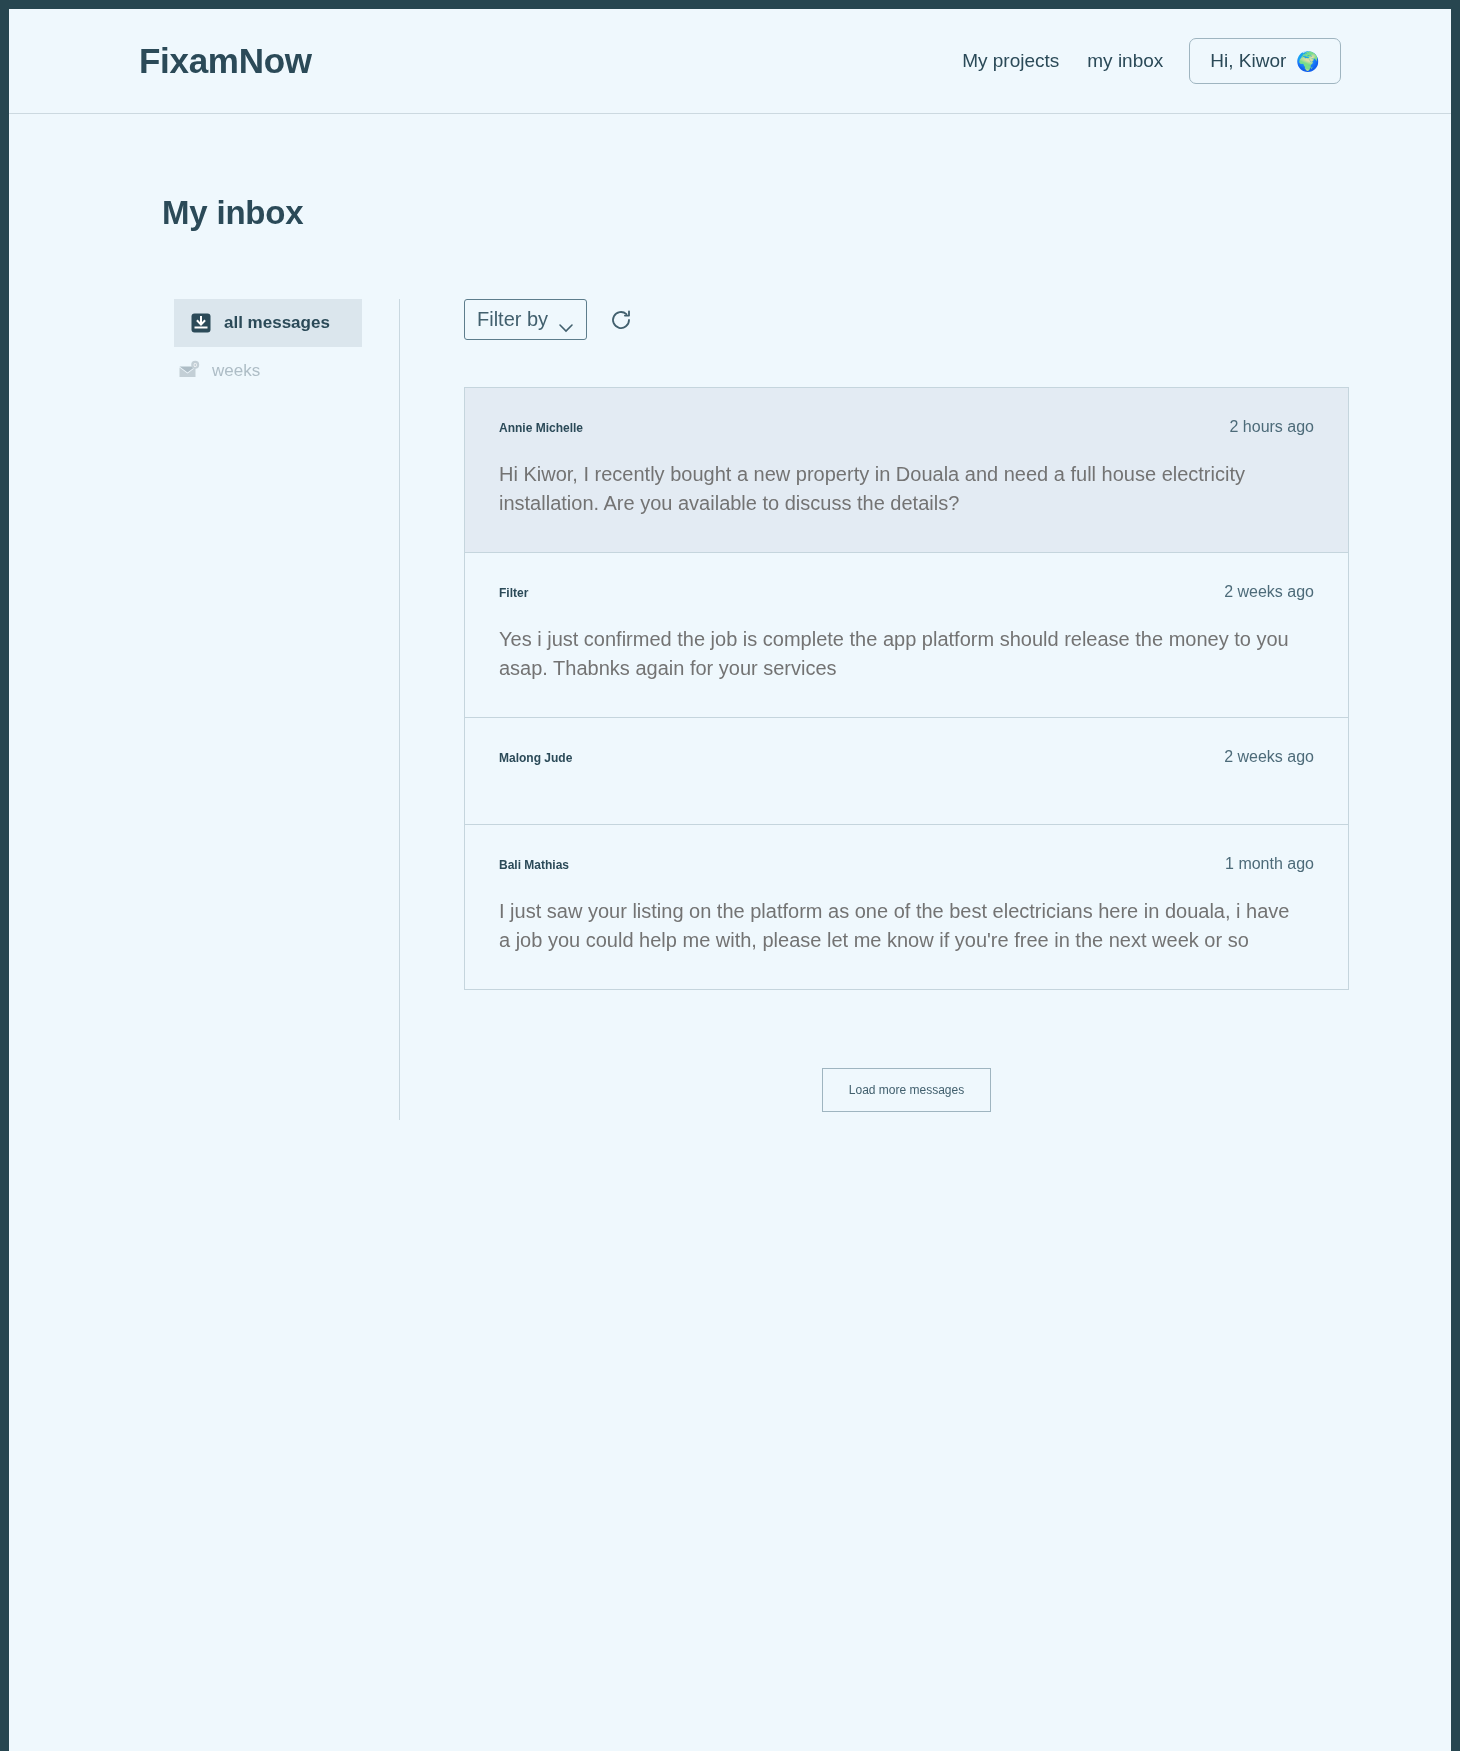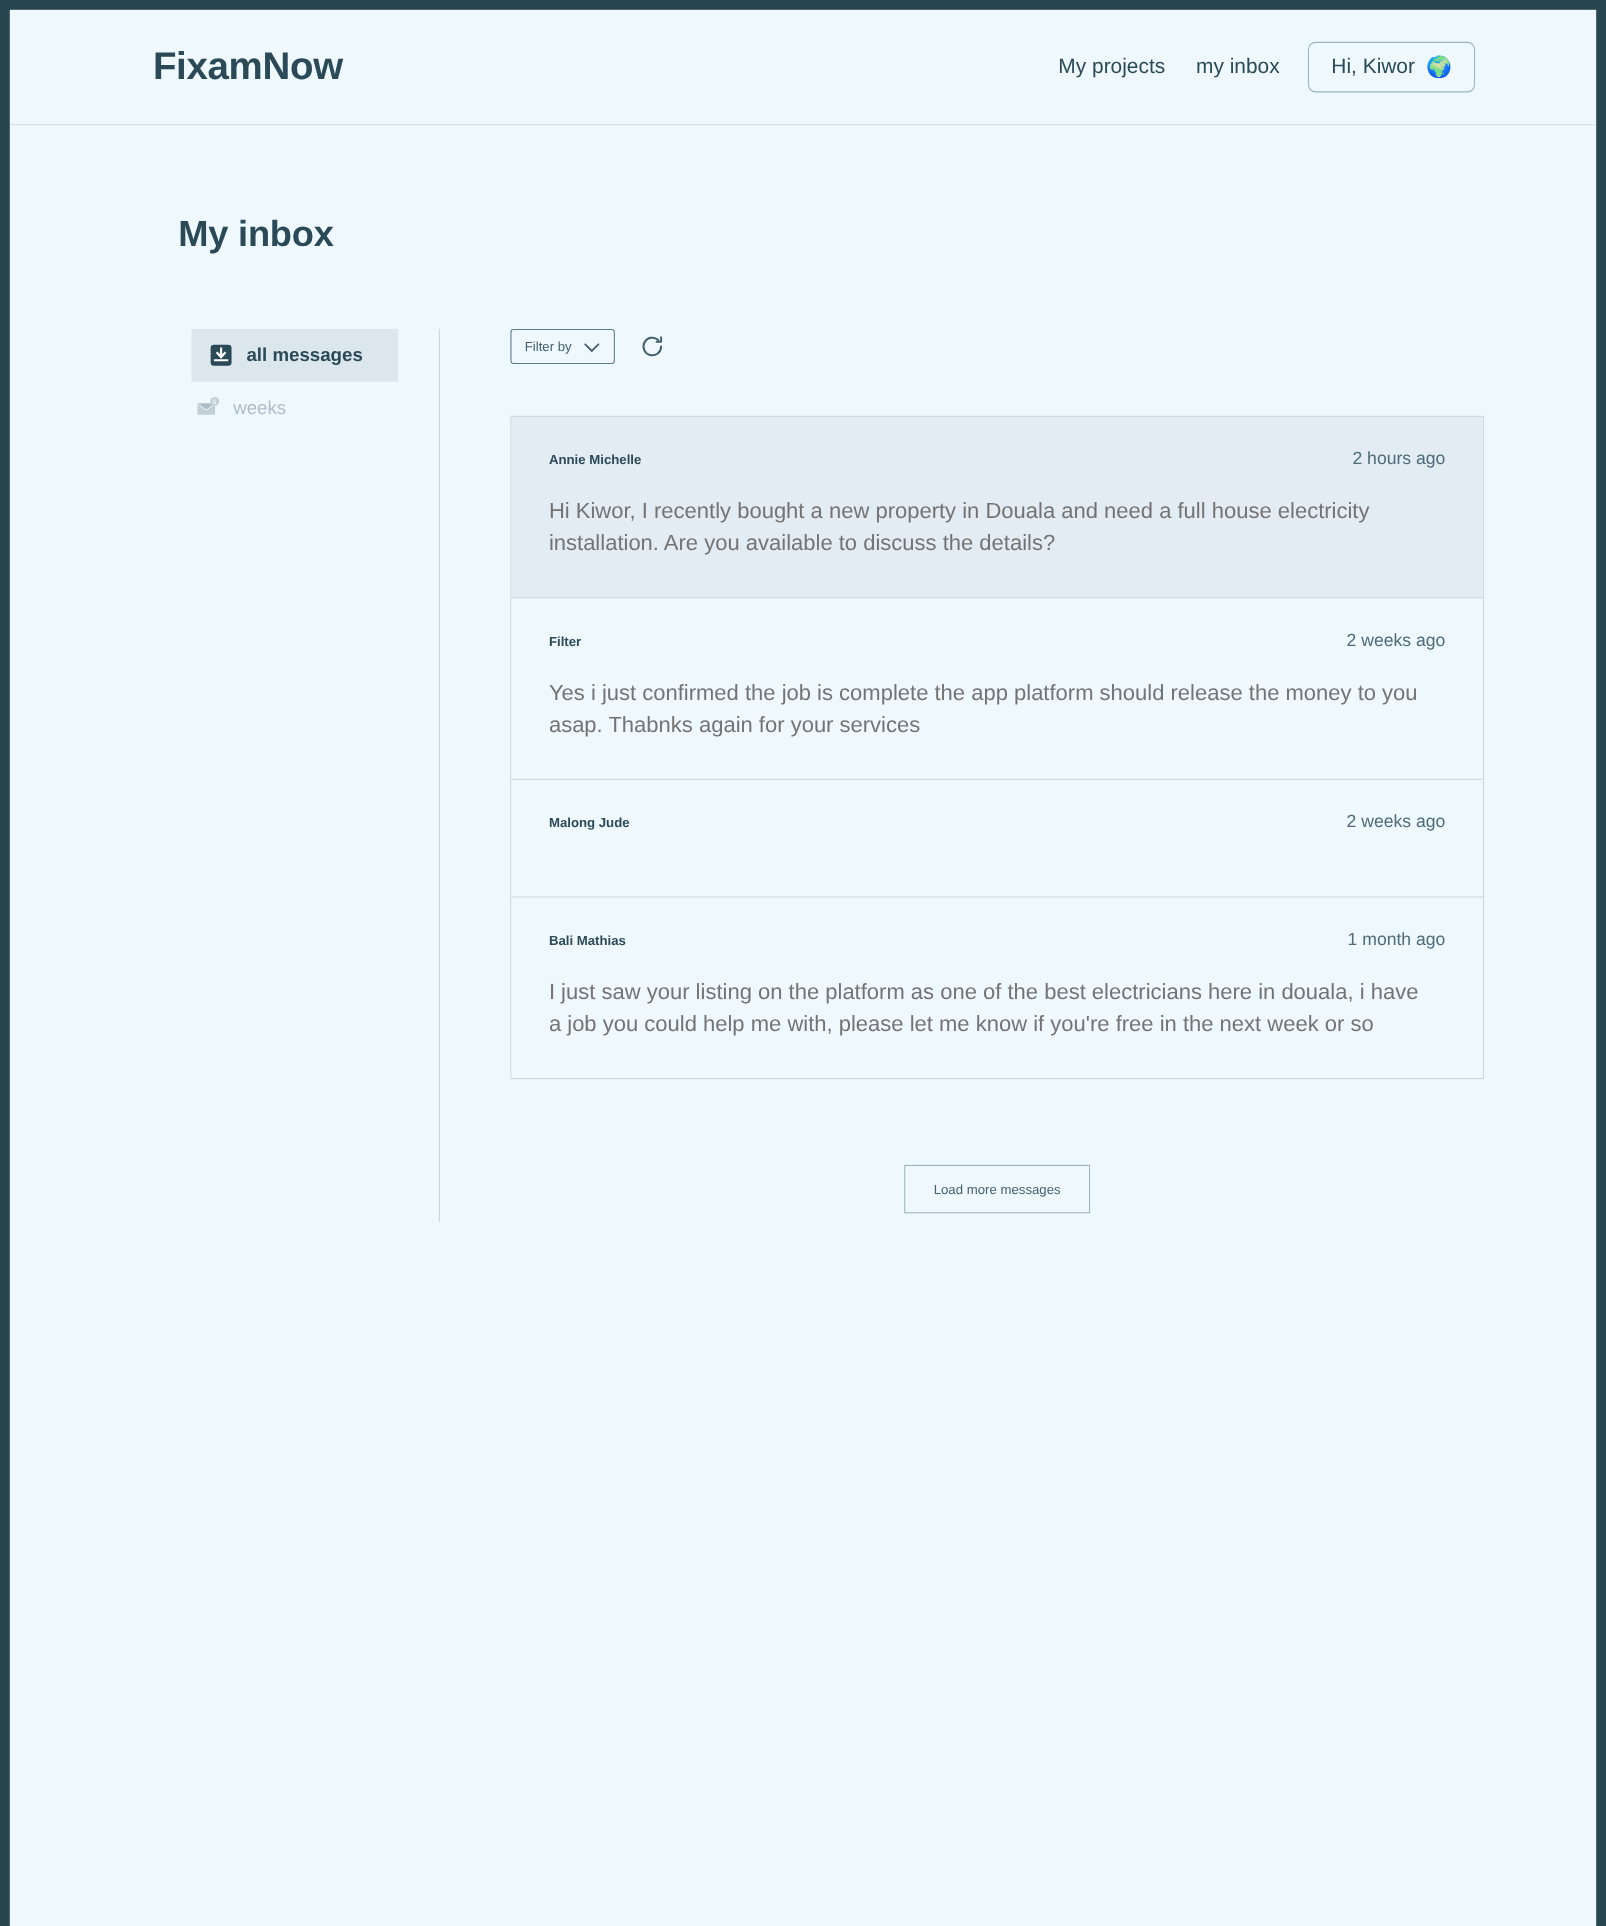--- a/index.html
+++ b/index.html
@@ -147,21 +147,21 @@
     margin-bottom: 47px;
   }
 
   .filter-select {
     display: flex;
     align-items: center;
     gap: 10px;
     border: 1px solid #5d7d8c;
     border-radius: 3px;
     padding: 8px 12px;
-    font-size: 12px;
+    font-size: 20px;
     color: #42606e;
     background: #eff8fd;
     cursor: pointer;
   }
 
   .chevron-down {
     width: 16px; height: 10px;
     display: block;
   }
 

